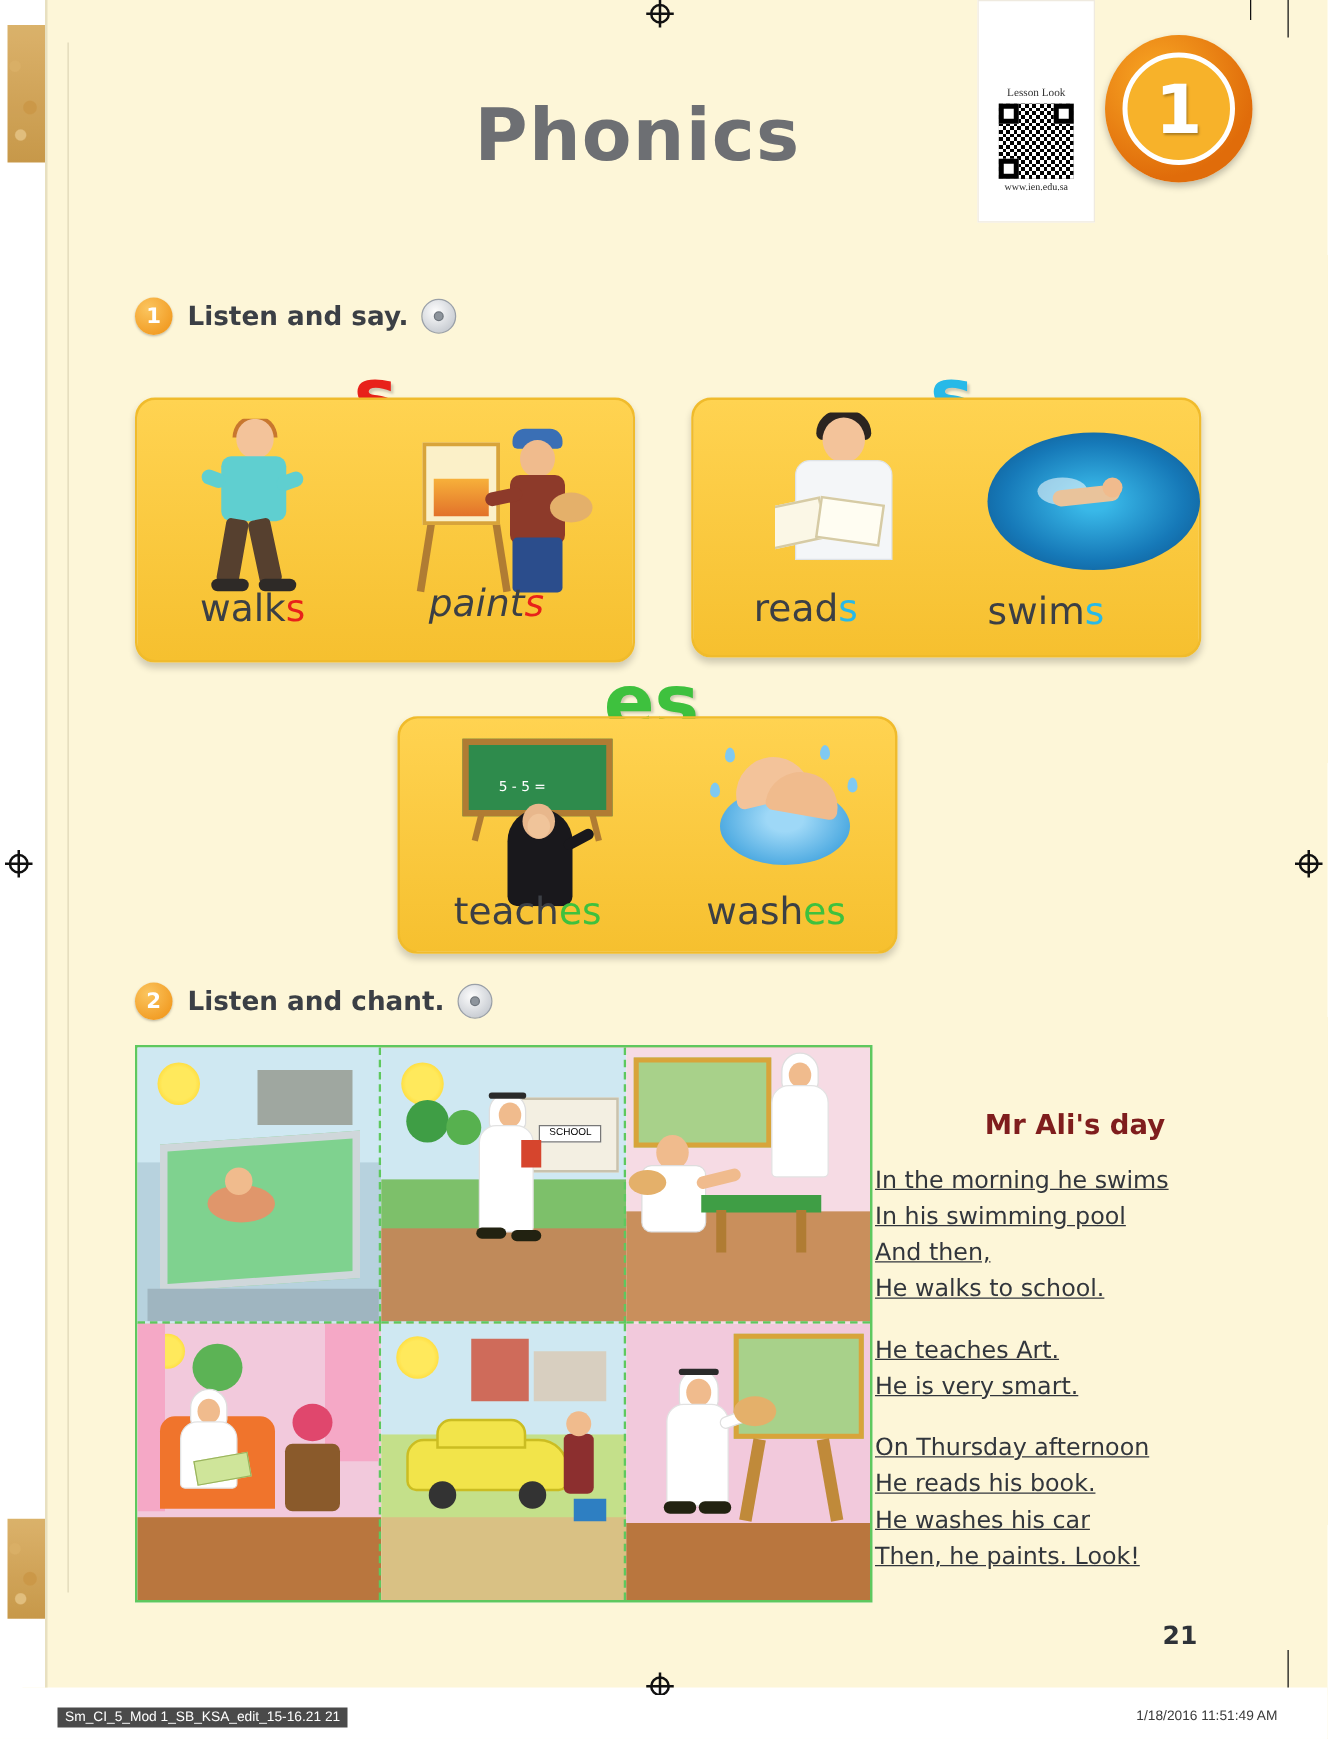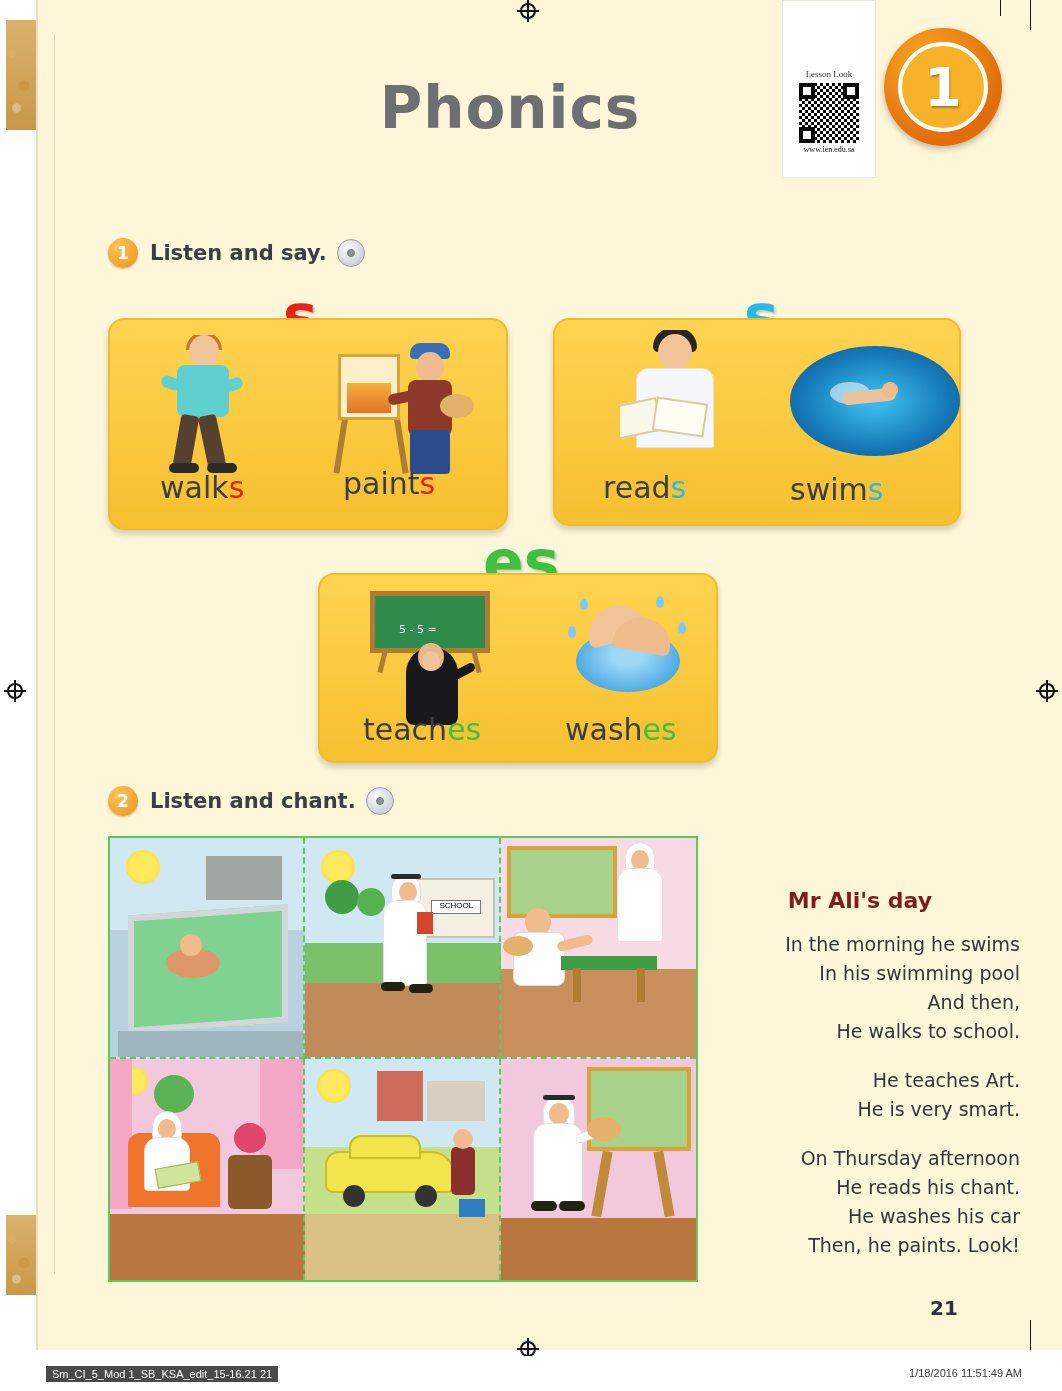--- a/index.html
+++ b/index.html
@@ -153,21 +153,21 @@
     font-size:58px;text-shadow:2px 2px 2px rgba(0,0,0,.18);
   }
   .bl-s1{left:283px;top:282px;color:#e8211a;}
   .bl-s2{left:744px;top:282px;color:#27b9e8;}
   .bl-es{left:483px;top:527px;color:#3ec13e;font-size:60px;}
 
   .word{
     position:absolute;font-family:"DejaVu Sans", sans-serif;font-size:30px;color:#3b3f45;
   }
   .w1{left:160px;top:470px;}
-  .w2{left:343px;top:466px;}
+  .w2{left:343px;top:466px;font-style:italic;}
   .w3{left:603px;top:470px;}
   .w4{left:790px;top:472px;}
   .w5{left:363px;top:712px;}
   .w6{left:565px;top:712px;}
 
   
   .ill{position:absolute;overflow:hidden;}
 
   
   .man-walk{position:absolute;left:155px;top:335px;width:110px;height:140px;}
@@ -243,22 +243,22 @@
   .ghutra{position:absolute;background:#ffffff;border-radius:16px 16px 6px 6px;border:1px solid #dedede;box-sizing:border-box;}
   .igal{position:absolute;background:#2a2a2a;border-radius:3px;}
   .face{position:absolute;border-radius:50%;background:#f0bb8d;}
 
   
   .chant-title{
     position:absolute;left:710px;top:888px;width:300px;text-align:center;
     font-family:"DejaVu Sans", sans-serif;font-weight:bold;font-size:22px;color:#7f1d1d;
   }
   .chant{
-    position:absolute;left:700px;top:930px;width:320px;text-align:right;
-    font-family:"DejaVu Sans", sans-serif;font-size:19px;color:#32363c;line-height:29px;
+    position:absolute;left:700px;top:930px;width:320px;text-align:left;
+    font-family:"DejaVu Sans", sans-serif;font-size:19px;color:#32363c;line-height:29px;text-decoration:underline;
   }
   .chant p{margin:0 0 20px 0;}
 
   
   .pageno{
     position:absolute;left:930px;top:1296px;font-family:"DejaVu Sans", sans-serif;
     font-weight:bold;font-size:20px;color:#2e3238;
   }
   .footbar{position:absolute;left:0;top:1356px;width:1062px;height:35px;background:#ffffff;}
   .footer-left{
@@ -496,21 +496,21 @@
       <span>In his swimming pool</span><br>
       <span>And then,</span><br>
       <span>He walks to school.</span>
     </p>
     <p>
       <span>He teaches Art.</span><br>
       <span>He is very smart.</span>
     </p>
     <p>
       <span>On Thursday afternoon</span><br>
-      <span>He reads his chant.</span><br>
+      <span>He reads his book.</span><br>
       <span>He washes his car</span><br>
       <span>Then, he paints. Look!</span>
     </p>
   </div>
 
   <div class="pageno">21</div>
 
   <div class="footbar"></div>
   <div class="footer-left">Sm_CI_5_Mod 1_SB_KSA_edit_15-16.21   21</div>
   <div class="footer-right">1/18/2016   11:51:49 AM</div>

